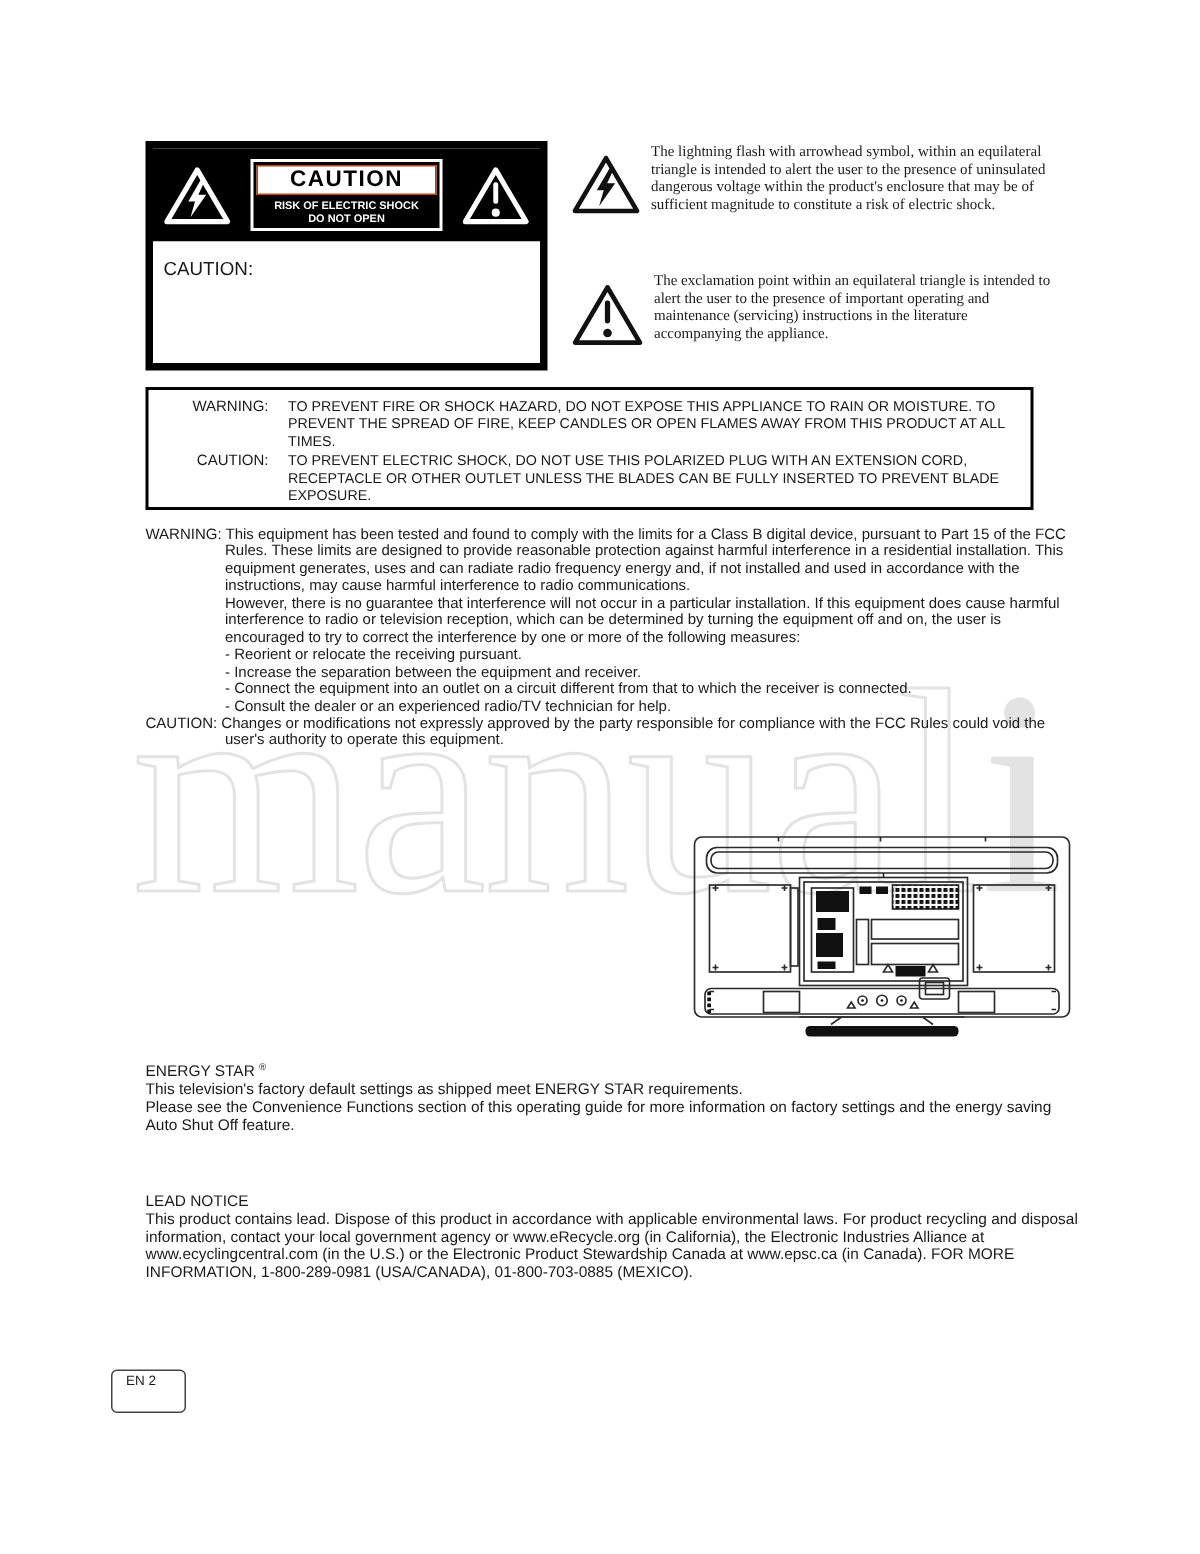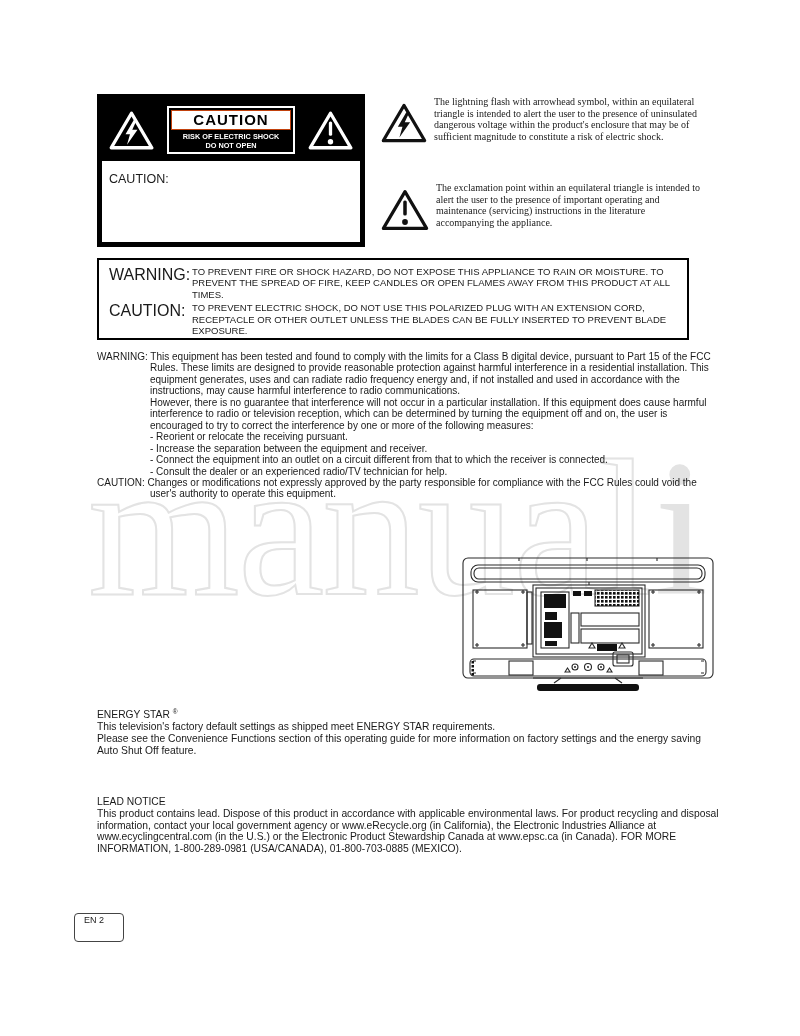--- a/index.html
+++ b/index.html
@@ -32,21 +32,21 @@
   .note-1{top:0;}
   .note-2{top:86px;}
   .note svg{flex:none;margin-top:6px;}
   .note-text{font-size:10px;line-height:11.7px;width:268px;margin-left:7px;font-family:Liberation Serif, serif;}
   
   .warning-box{
     position:absolute;left:97px;top:258px;width:592px;height:82px;
     box-sizing:border-box;border:2px solid #000;padding:6px 0 0 10px;background:transparent;
   }
   .wrow{display:flex;margin-bottom:2px;}
-  .wlabel{width:70px;font-size:16px;text-align:right;flex:none;padding-top:0;}
+  .wlabel{width:70px;font-size:10px;text-align:right;flex:none;padding-top:0;}
   .wtext{font-size:9.5px;line-height:11.4px;width:488px;margin-left:13px;}
   
   .fcc{position:absolute;left:97px;top:351px;width:620px;font-size:10px;line-height:11.45px;}
   .fcc p{margin:0;padding-left:53px;text-indent:-53px;}
   .fcc .cont{padding-left:53px;}
   .fcc .bullet{padding-left:53px;}
   
   .marking{position:absolute;left:481px;top:516px;width:240px;}
   .m1,.m2{font-size:10.2px;line-height:12px;}
   .m3{font-size:8.7px;line-height:10px;}

